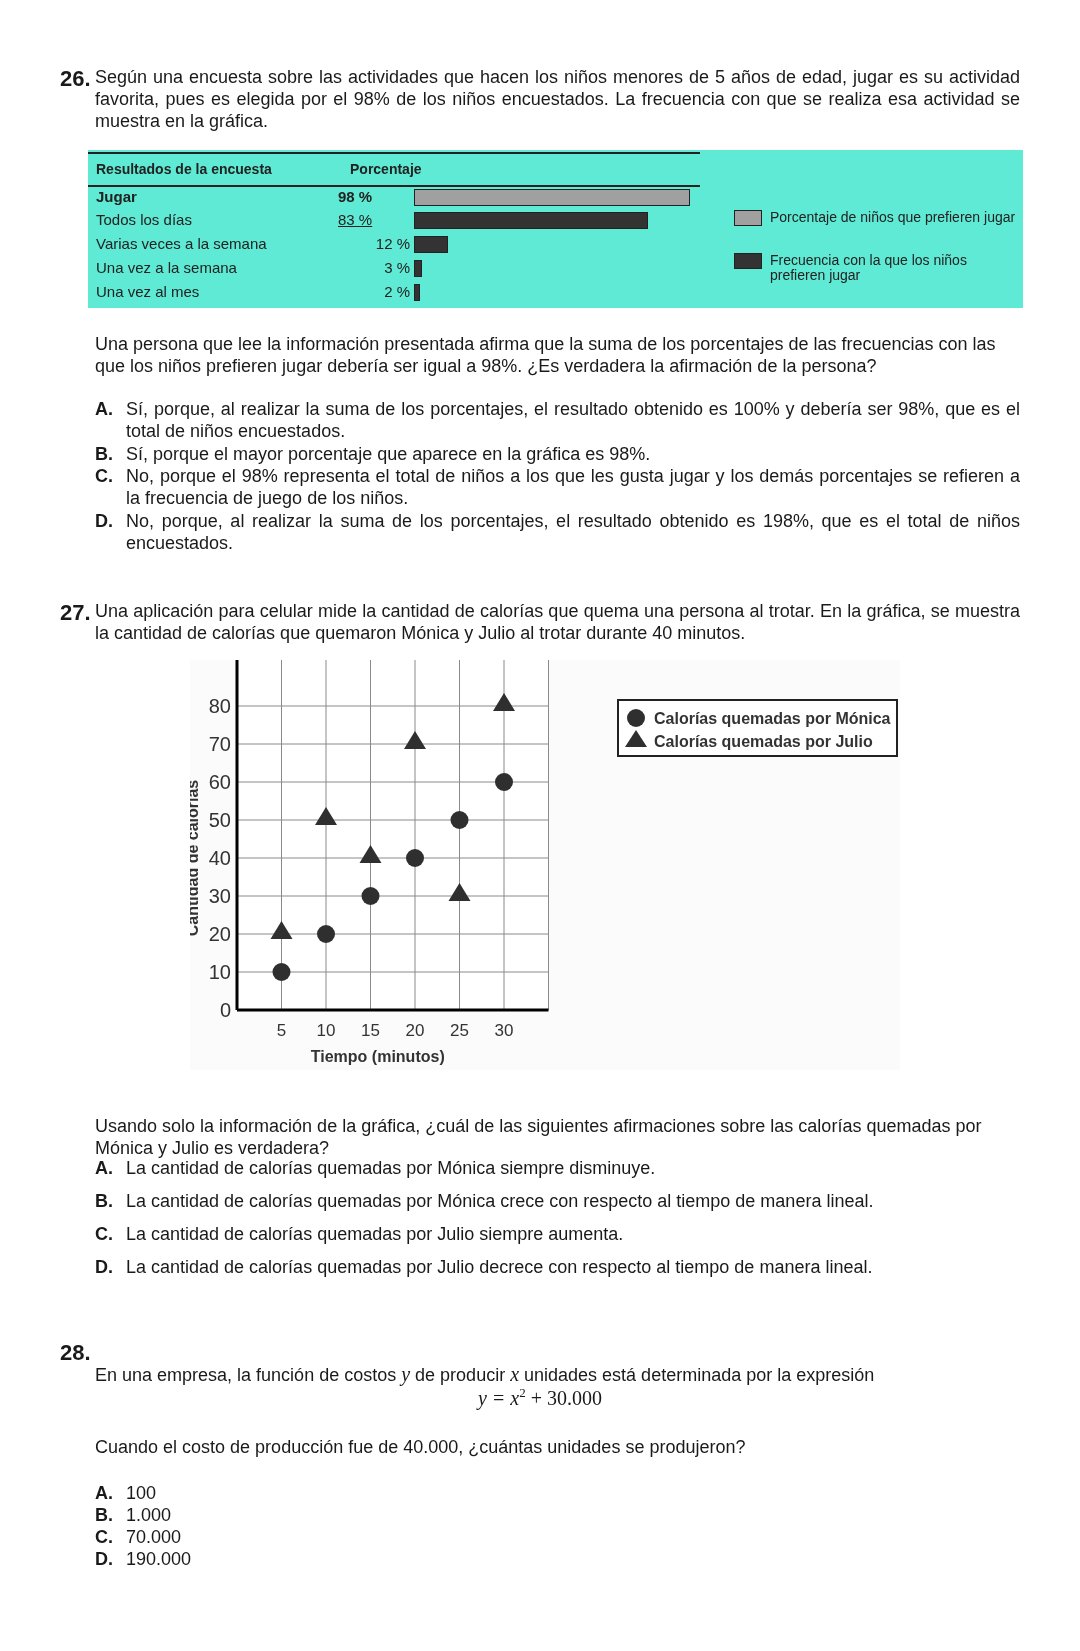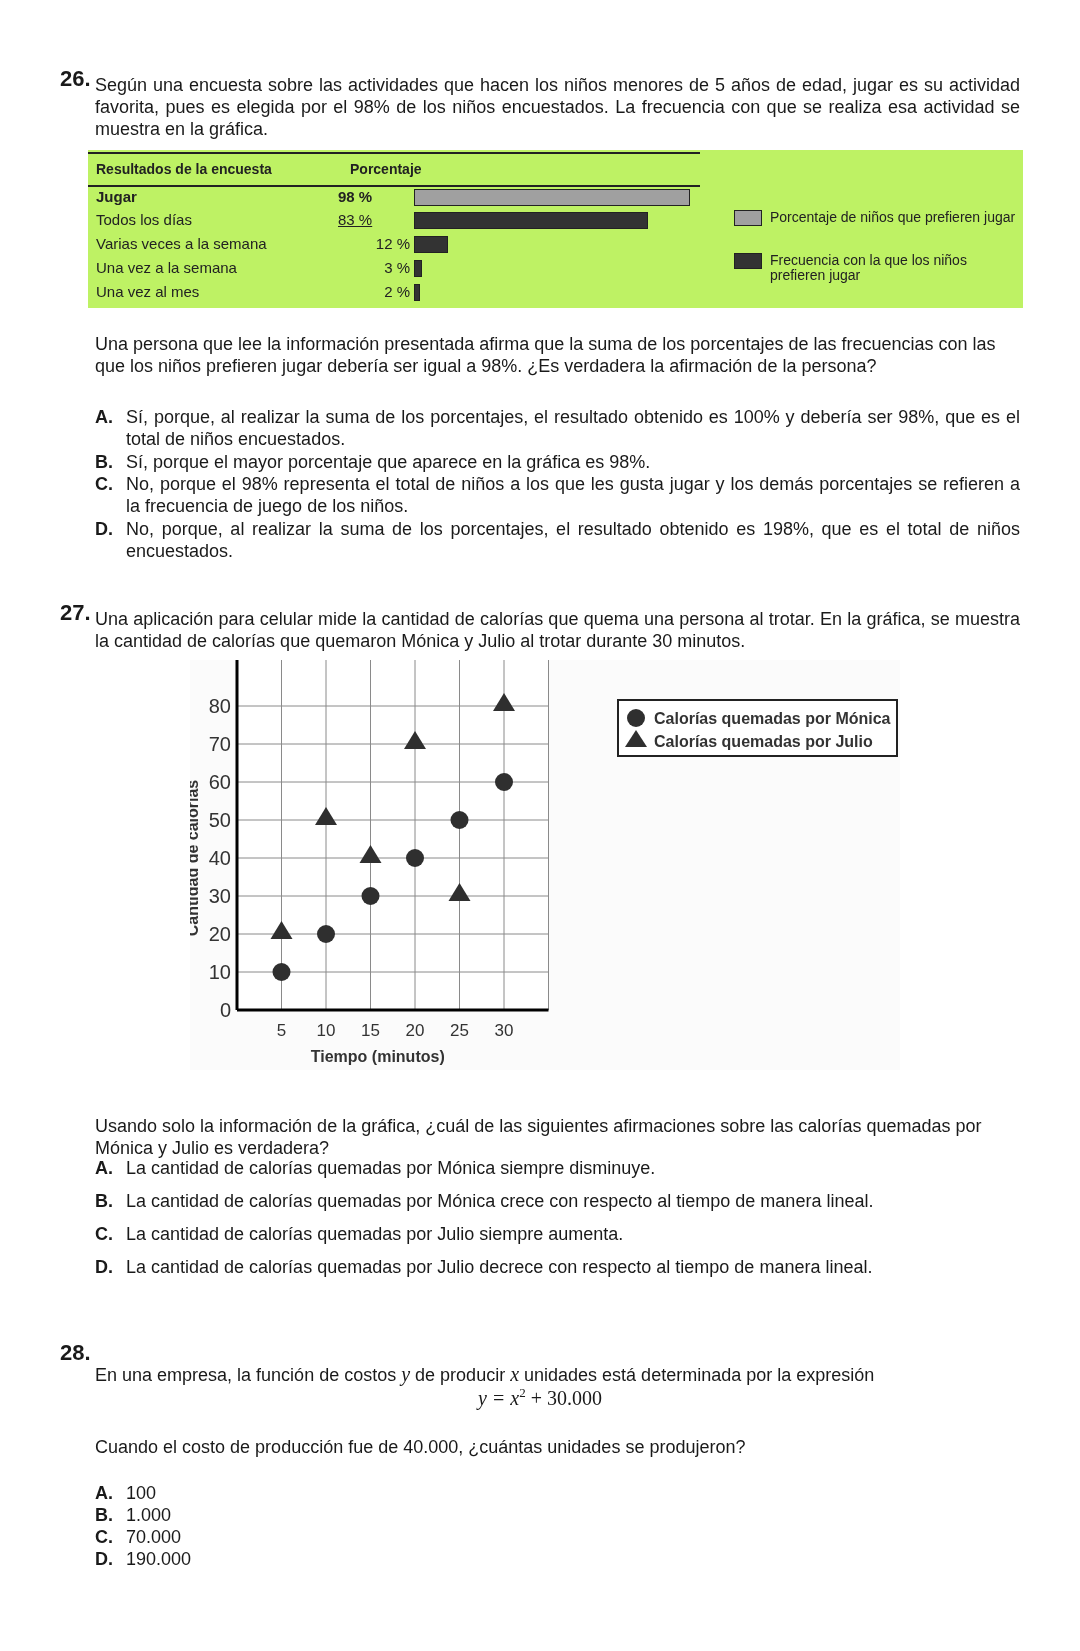--- a/index.html
+++ b/index.html
@@ -3,22 +3,22 @@
 <meta charset="utf-8">
 <style>
   html, body { margin:0; padding:0; background:#ffffff; }
   body { width:1080px; height:1651px; position:relative; overflow:hidden;
          font-family:"Liberation Sans", sans-serif; color:#1a1a1a; }
   .qtext { position:absolute; left:95px; width:925px; font-size:18px; line-height:22px; }
   .qnum { position:absolute; left:60px; font-weight:bold; font-size:22px; }
   .opt { position:absolute; left:95px; width:925px; font-size:18px; line-height:22px; }
   .opt .lt { position:absolute; left:0; top:0; font-weight:bold; }
   .opt .tx { display:block; padding-left:31px; }
-  .justify { text-align:justify;margin-top:8px; }
-  .fig1 { position:absolute; left:88px; top:150px; width:935px; height:158px; background:#bef264; }
+  .justify { text-align:justify; }
+  .fig1 { position:absolute; left:88px; top:150px; width:935px; height:158px; background:#5eead4; }
   .rule { position:absolute; background:#222; height:2px; }
   .bl { position:absolute; font-size:15px; color:#222; }
   .bar { position:absolute; border:1px solid #222; box-sizing:border-box; }
   .leg-sw { position:absolute; width:28px; height:16px; border:1px solid #222; box-sizing:border-box; }
   .leg-tx { position:absolute; font-size:14px; color:#222; line-height:15px; }
   .fig2 { position:absolute; left:190px; top:660px; width:710px; height:410px; background:#fbfbfb; }
   svg text { font-family:"Liberation Sans", sans-serif; }
   .formula { position:absolute; top:1385px; left:0; width:1080px; text-align:center;
              font-family:"Liberation Serif", serif; font-size:20px; }
   .formula i { font-style:italic; }
@@ -72,21 +72,21 @@
 <div class="opt justify" style="top:465px;">
   <span class="lt">C.</span>
   <span class="tx">No, porque el 98% representa el total de niños a los que les gusta jugar y los demás porcentajes se refieren a la frecuencia de juego de los niños.</span>
 </div>
 <div class="opt justify" style="top:510px;">
   <span class="lt">D.</span>
   <span class="tx">No, porque, al realizar la suma de los porcentajes, el resultado obtenido es 198%, que es el total de niños encuestados.</span>
 </div>
 
 <div class="qnum" style="top:600px;">27.</div>
-<div class="qtext justify" style="top:600px;">Una aplicación para celular mide la cantidad de calorías que quema una persona al trotar. En la gráfica, se muestra la cantidad de calorías que quemaron Mónica y Julio al trotar durante 30 minutos.</div>
+<div class="qtext justify" style="top:600px;">Una aplicación para celular mide la cantidad de calorías que quema una persona al trotar. En la gráfica, se muestra la cantidad de calorías que quemaron Mónica y Julio al trotar durante 40 minutos.</div>
 
 <div class="fig2">
   <svg id="scatter" width="710" height="410">
       <rect x="47" y="0" width="311.5" height="350" fill="#ffffff"></rect>
       <line x1="91.5" y1="350" x2="91.5" y2="0" stroke="#8a8a8a" stroke-width="1"></line>
       <line x1="136" y1="350" x2="136" y2="0" stroke="#8a8a8a" stroke-width="1"></line>
       <line x1="180.5" y1="350" x2="180.5" y2="0" stroke="#8a8a8a" stroke-width="1"></line>
       <line x1="225" y1="350" x2="225" y2="0" stroke="#8a8a8a" stroke-width="1"></line>
       <line x1="269.5" y1="350" x2="269.5" y2="0" stroke="#8a8a8a" stroke-width="1"></line>
       <line x1="314" y1="350" x2="314" y2="0" stroke="#8a8a8a" stroke-width="1"></line>

